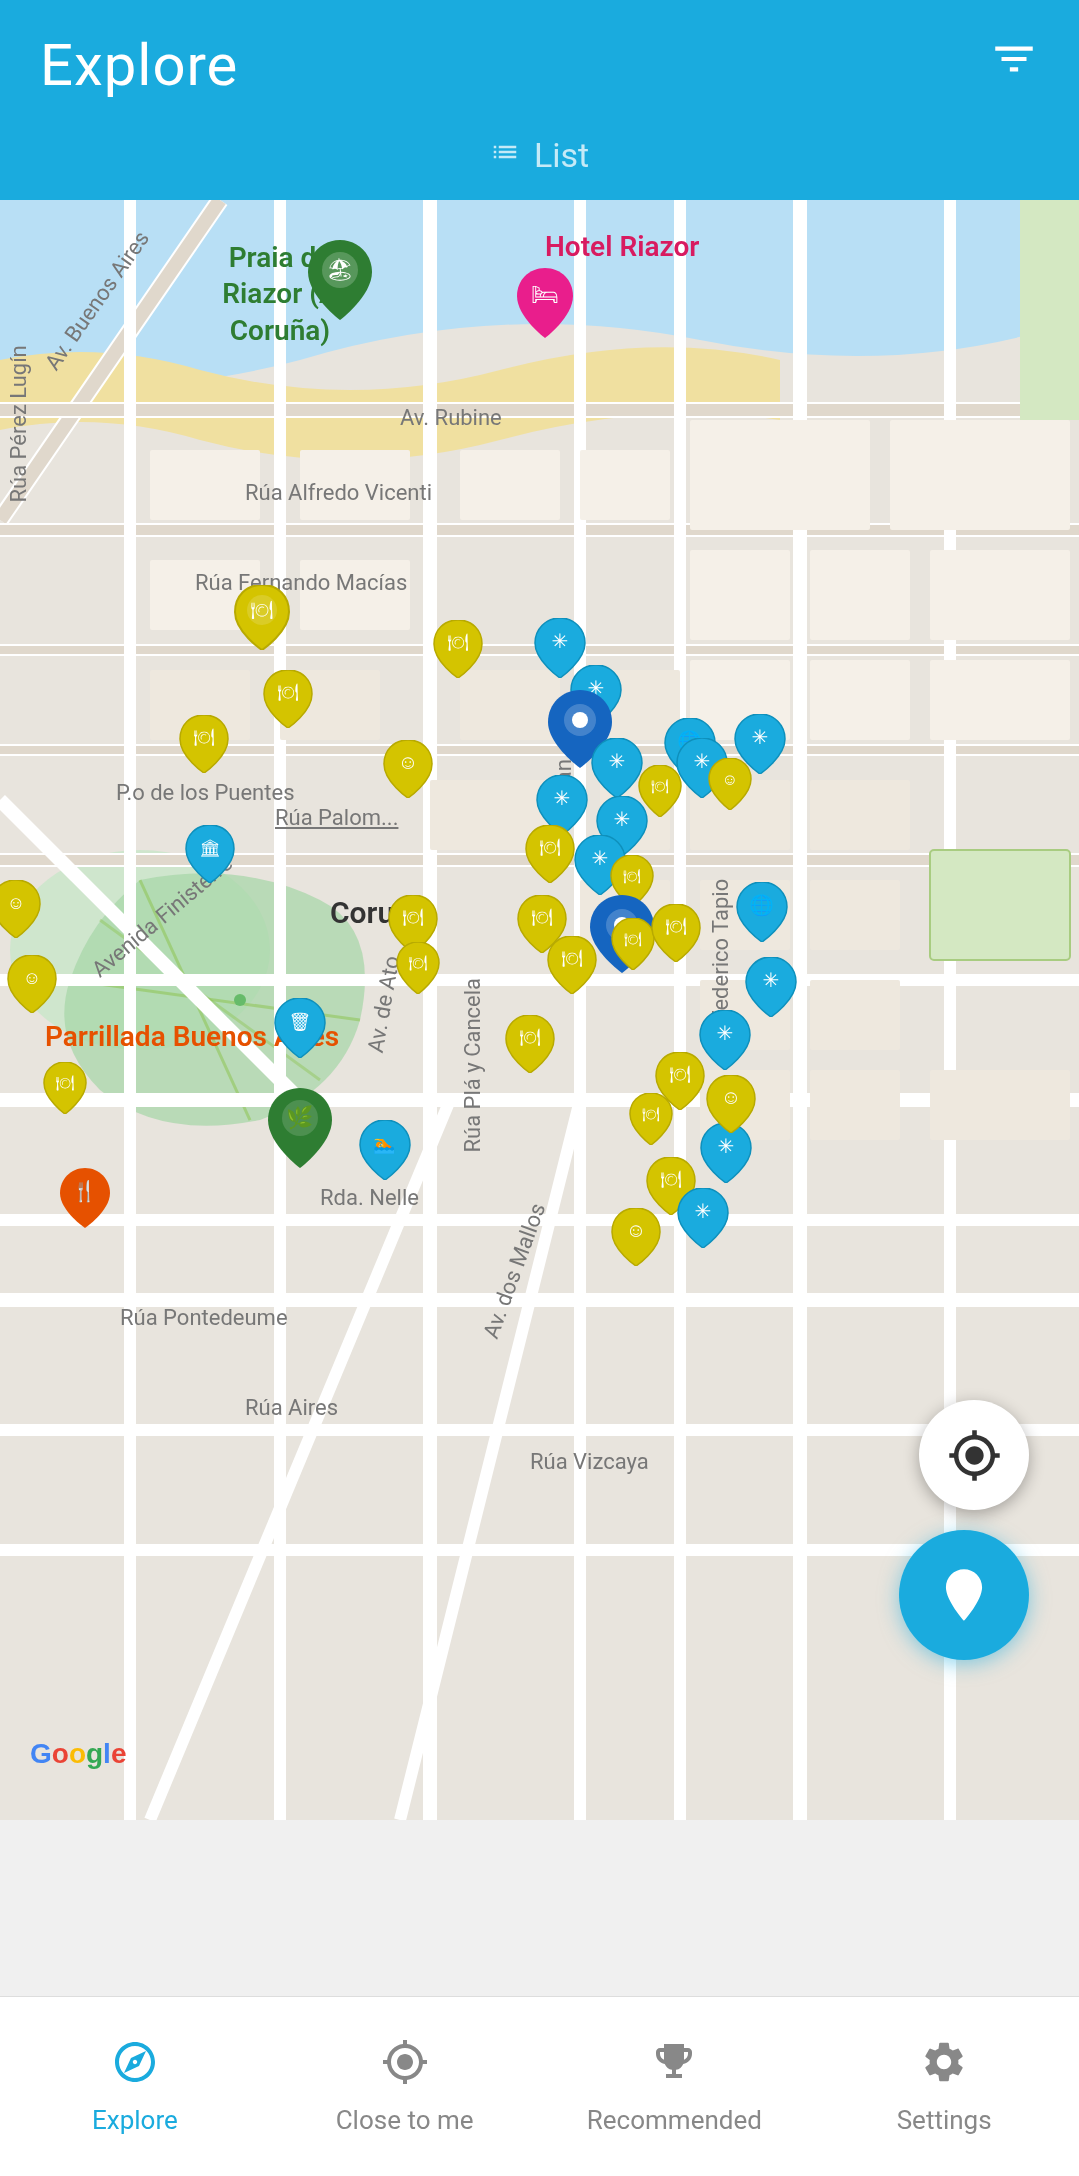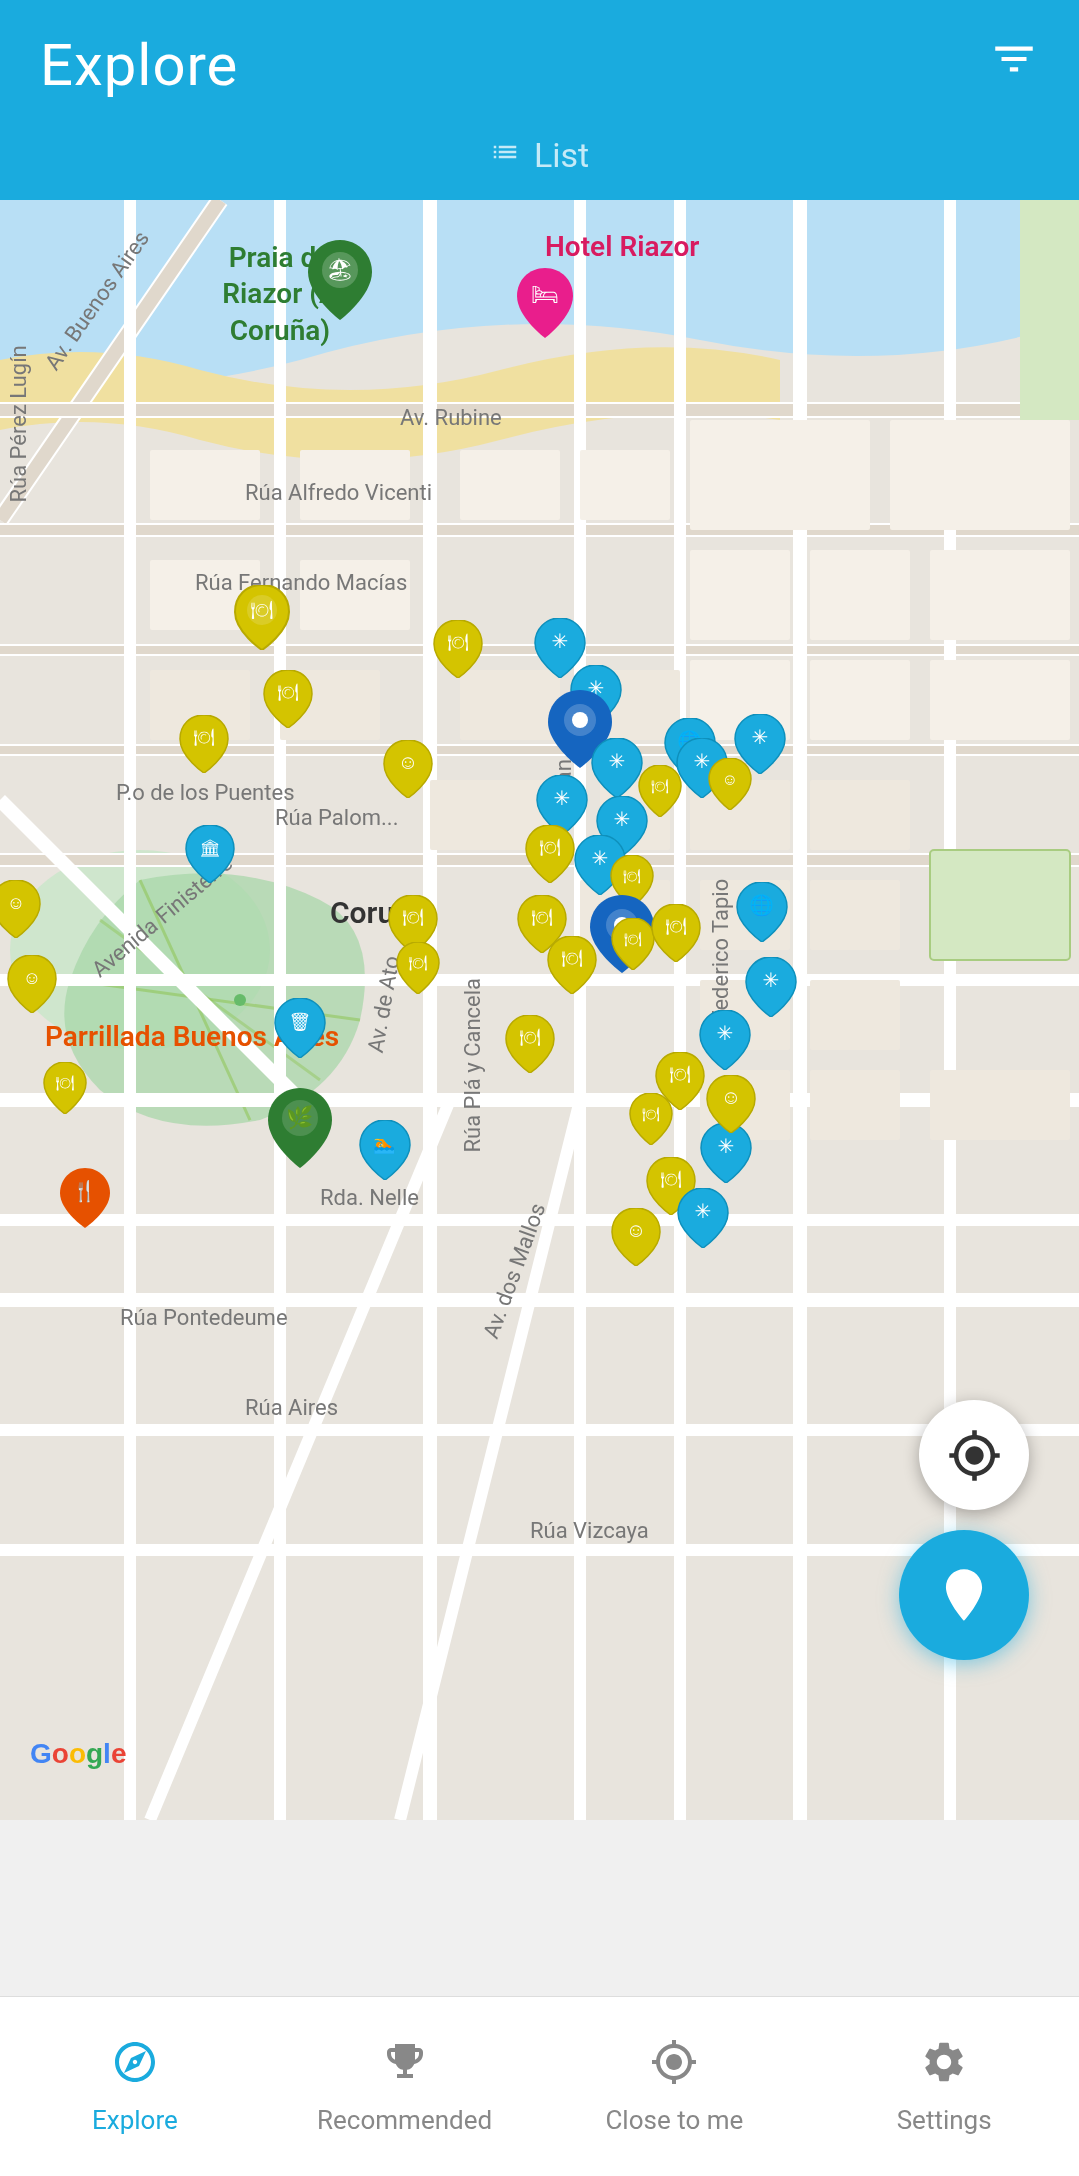--- a/index.html
+++ b/index.html
@@ -367,31 +367,31 @@
 
     <div class="map-label poi" style="left:180px; top:40px; width:200px; line-height:1.3;">Praia de<br>Riazor (A<br>Coruña)</div>
     <div class="map-label hotel" style="left:545px; top:30px;">Hotel Riazor</div>
 
     <div class="map-label street" style="left:50px; top:155px; transform:rotate(-55deg);">Av. Buenos Aires</div>
     <div class="map-label street" style="left:400px; top:190px;margin-top:15px;">Av. Rubine</div>
     <div class="map-label street" style="left:245px; top:280px;">Rúa Alfredo Vicenti</div>
     <div class="map-label street" style="left:195px; top:370px;">Rúa Fernando Macías</div>
     <div class="map-label street" style="left:18px; top:290px; transform:rotate(-90deg); transform-origin:left center;">Rúa Pérez Lugín</div>
     <div class="map-label street" style="left:116px; top:580px;">P.o de los Puentes</div>
-    <div class="map-label street" style="left:275px; top:605px;">Rúa Palom...</div>
+    <div class="map-label street" style="left:275px; top:605px;text-decoration:underline;">Rúa Palom...</div>
     <div class="map-label street" style="left:95px; top:760px; transform:rotate(-40deg); transform-origin:left center;">Avenida Finisterre</div>
     <div class="map-label place" style="left:330px; top:695px;">Coruña</div>
     <div class="map-label orange-rest" style="left:45px; top:820px;">Parrillada Buenos Aires</div>
     <div class="map-label street" style="left:375px; top:840px; transform:rotate(-80deg); transform-origin:left center;">Av. de Ato</div>
     <div class="map-label street" style="left:472px; top:940px; transform:rotate(-90deg); transform-origin:left center;">Rúa Plá y Cancela</div>
     <div class="map-label street" style="left:320px; top:985px;">Rda. Nelle</div>
     <div class="map-label street" style="left:120px; top:1105px;">Rúa Pontedeume</div>
     <div class="map-label street" style="left:245px; top:1195px;">Rúa Aires</div>
     <div class="map-label street" style="left:490px; top:1125px; transform:rotate(-70deg); transform-origin:left center;">Av. dos Mallos</div>
-    <div class="map-label street" style="left:530px; top:1318px;">Rúa Vizcaya</div>
+    <div class="map-label street" style="left:530px; top:1249px;">Rúa Vizcaya</div>
     <div class="map-label street" style="left:720px; top:810px; transform:rotate(-90deg); transform-origin:left center;">Federico Tapio</div>
     <div class="map-label street" style="left:563px; top:595px; transform:rotate(-90deg); transform-origin:left center;">Juan...</div>
   </div>
 
   <div class="map-overlay">
 
     <div style="position:absolute;left:340px;top:40px;transform:translateX(-50%);">
       <svg width="70" height="80" viewBox="0 0 70 80">
         <path d="M35,0 C17,0 3,14 3,32 C3,56 35,80 35,80 C35,80 67,56 67,32 C67,14 53,0 35,0Z" fill="#2E7D32"></path>
         <circle cx="35" cy="30" r="18" fill="rgba(255,255,255,0.2)"></circle>
@@ -751,33 +751,33 @@
       <svg width="48" height="48" viewBox="0 0 24 24" fill="#1AABDE">
         <path d="M12 2C6.48 2 2 6.48 2 12s4.48 10 10 10 10-4.48 10-10S17.52 2 12 2zm0 18c-4.41 0-8-3.59-8-8s3.59-8 8-8 8 3.59 8 8-3.59 8-8 8zm-5.5-2.5l7.51-3.49L17.5 6.5 9.99 9.99 6.5 17.5zm5.5-6.6c.61 0 1.1.49 1.1 1.1s-.49 1.1-1.1 1.1-1.1-.49-1.1-1.1.49-1.1 1.1-1.1z"></path>
       </svg>
     </div>
     <span class="nav-label active">Explore</span>
   </div>
 
   <div class="nav-item">
     <div class="nav-icon">
       <svg width="48" height="48" viewBox="0 0 24 24" fill="#888">
-        <path d="M19 5h-2V3H7v2H5c-1.1 0-2 .9-2 2v1c0 2.55 1.92 4.63 4.39 4.94A5.01 5.01 0 0 0 11 15.9V18H8v2h8v-2h-3v-2.1a5.01 5.01 0 0 0 3.61-2.96C19.08 12.63 21 10.55 21 8V7c0-1.1-.9-2-2-2zM5 8V7h2v3.82C5.84 10.4 5 9.3 5 8zm14 0c0 1.3-.84 2.4-2 2.82V7h2v1z"></path>
-      </svg>
-    </div>
-    <span class="nav-label">Recommended</span>
+        <path d="M12 8c-2.21 0-4 1.79-4 4s1.79 4 4 4 4-1.79 4-4-1.79-4-4-4zm8.94 3A8.994 8.994 0 0 0 13 3.06V1h-2v2.06A8.994 8.994 0 0 0 3.06 11H1v2h2.06A8.994 8.994 0 0 0 11 20.94V23h2v-2.06A8.994 8.994 0 0 0 20.94 13H23v-2h-2.06zM12 19c-3.87 0-7-3.13-7-7s3.13-7 7-7 7 3.13 7 7-3.13 7-7 7z"></path>
+      </svg>
+    </div>
+    <span class="nav-label">Close to me</span>
   </div>
 
   <div class="nav-item">
     <div class="nav-icon">
       <svg width="48" height="48" viewBox="0 0 24 24" fill="#888">
-        <path d="M12 8c-2.21 0-4 1.79-4 4s1.79 4 4 4 4-1.79 4-4-1.79-4-4-4zm8.94 3A8.994 8.994 0 0 0 13 3.06V1h-2v2.06A8.994 8.994 0 0 0 3.06 11H1v2h2.06A8.994 8.994 0 0 0 11 20.94V23h2v-2.06A8.994 8.994 0 0 0 20.94 13H23v-2h-2.06zM12 19c-3.87 0-7-3.13-7-7s3.13-7 7-7 7 3.13 7 7-3.13 7-7 7z"></path>
-      </svg>
-    </div>
-    <span class="nav-label">Close to me</span>
+        <path d="M19 5h-2V3H7v2H5c-1.1 0-2 .9-2 2v1c0 2.55 1.92 4.63 4.39 4.94A5.01 5.01 0 0 0 11 15.9V18H8v2h8v-2h-3v-2.1a5.01 5.01 0 0 0 3.61-2.96C19.08 12.63 21 10.55 21 8V7c0-1.1-.9-2-2-2zM5 8V7h2v3.82C5.84 10.4 5 9.3 5 8zm14 0c0 1.3-.84 2.4-2 2.82V7h2v1z"></path>
+      </svg>
+    </div>
+    <span class="nav-label">Recommended</span>
   </div>
 
 
   <div class="nav-item">
     <div class="nav-icon">
       <svg width="48" height="48" viewBox="0 0 24 24" fill="#888">
         <path d="M19.14,12.94c0.04-0.3,0.06-0.61,0.06-0.94c0-0.32-0.02-0.64-0.07-0.94l2.03-1.58c0.18-0.14,0.23-0.41,0.12-0.61 l-1.92-3.32c-0.12-0.22-0.37-0.29-0.59-0.22l-2.39,0.96c-0.5-0.38-1.03-0.7-1.62-0.94L14.4,2.81c-0.04-0.24-0.24-0.41-0.48-0.41 h-3.84c-0.24,0-0.43,0.17-0.47,0.41L9.25,5.35C8.66,5.59,8.12,5.92,7.63,6.29L5.24,5.33c-0.22-0.08-0.47,0-0.59,0.22L2.74,8.87 C2.62,9.08,2.66,9.34,2.86,9.48l2.03,1.58C4.84,11.36,4.8,11.69,4.8,12s0.02,0.64,0.07,0.94l-2.03,1.58 c-0.18,0.14-0.23,0.41-0.12,0.61l1.92,3.32c0.12,0.22,0.37,0.29,0.59,0.22l2.39-0.96c0.5,0.38,1.03,0.7,1.62,0.94l0.36,2.54 c0.05,0.24,0.24,0.41,0.48,0.41h3.84c0.24,0,0.44-0.17,0.47-0.41l0.36-2.54c0.59-0.24,1.13-0.56,1.62-0.94l2.39,0.96 c0.22,0.08,0.47,0,0.59-0.22l1.92-3.32c0.12-0.22,0.07-0.47-0.12-0.61L19.14,12.94z M12,15.6c-1.98,0-3.6-1.62-3.6-3.6 s1.62-3.6,3.6-3.6s3.6,1.62,3.6,3.6S13.98,15.6,12,15.6z"></path>
       </svg>
     </div>
     <span class="nav-label">Settings</span>

